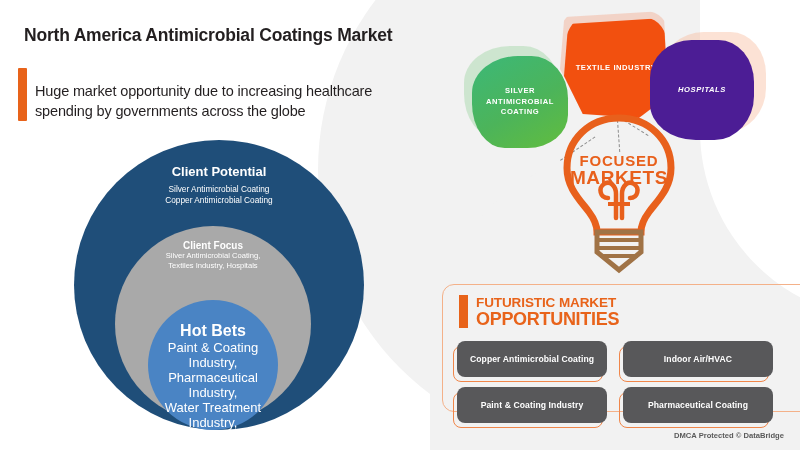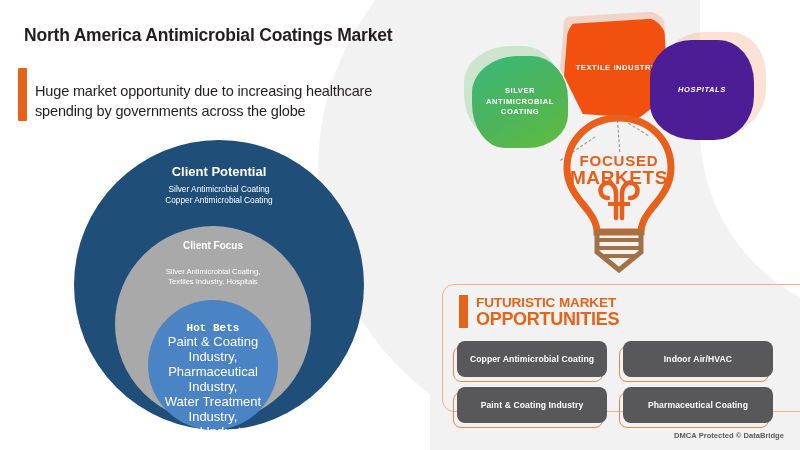--- a/index.html
+++ b/index.html
@@ -43,22 +43,22 @@
   .circles{position:absolute;left:74px;top:140px;width:290px;height:300px;}
   .ring{position:absolute;border-radius:50%;text-align:center;color:#fff;}
   .ring-outer{left:0;top:0;width:290px;height:290px;background:#1f4e79;}
   .ring-mid{left:41px;top:86px;width:196px;height:196px;background:#a9a9a9;}
   .ring-inner{left:74px;top:160px;width:130px;height:130px;background:#4a84c4;}
   .ring h4{margin:0;font-weight:bold;}
   .ring p{margin:0;}
   .ring-outer h4{font-size:13px;padding-top:24px;}
   .ring-outer p{font-size:8.3px;line-height:11px;margin-top:5px;}
   .ring-mid h4{font-size:10px;padding-top:14px;}
-  .ring-mid p{font-size:7.6px;line-height:10px;margin-top:16px;}
-  .ring-inner h4{font-size:11px;padding-top:22px;font-family:Liberation Mono, monospace;}
+  .ring-mid p{font-size:7.6px;line-height:10px;margin-top:0;}
+  .ring-inner h4{font-size:16px;padding-top:22px;}
   .ring-inner p{font-size:13px;line-height:15px;margin-top:0;}
 
   
   .cluster{position:absolute;left:452px;top:8px;width:340px;height:268px;}
   .pod{
     position:absolute;display:flex;align-items:center;justify-content:center;
     text-align:center;color:#fff;font-size:7.6px;font-weight:bold;
     letter-spacing:0.55px;line-height:10.5px;padding:4px;box-sizing:border-box;
   }
   .pod-shadow{position:absolute;opacity:.42;}

